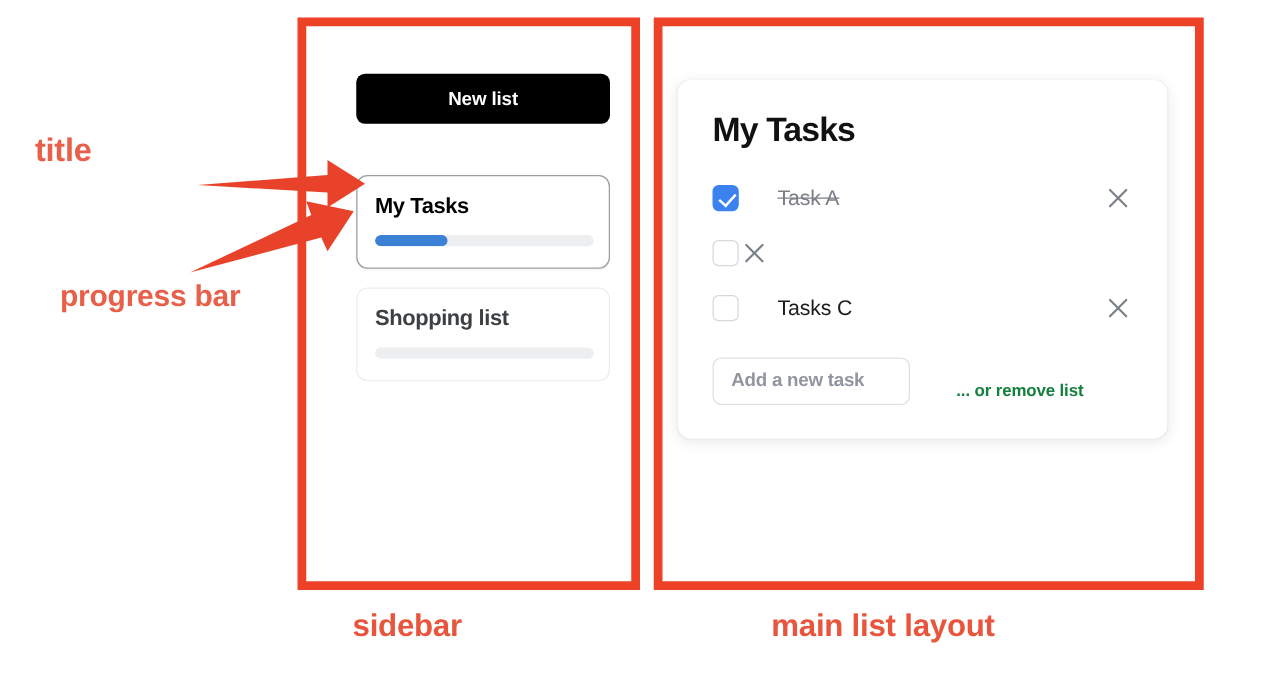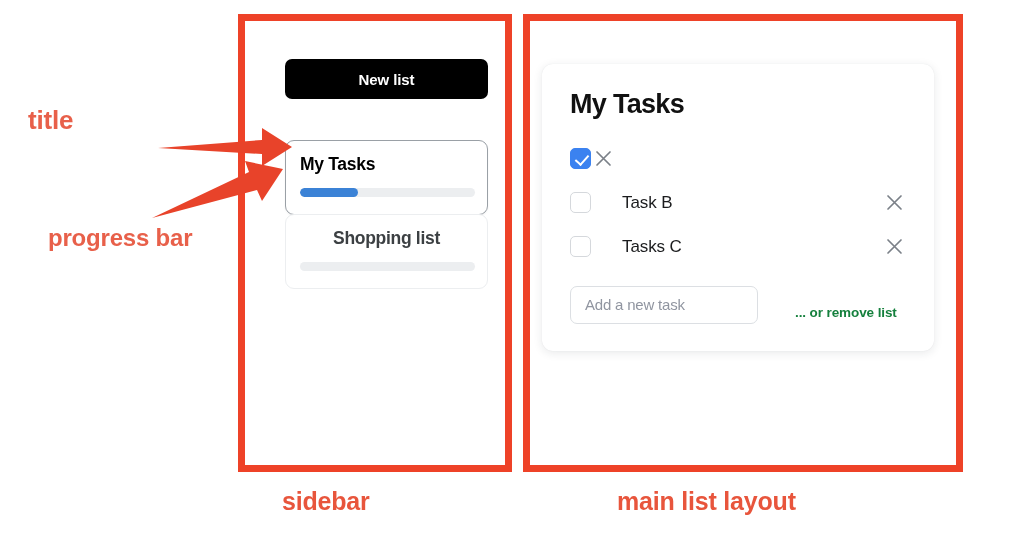--- a/index.html
+++ b/index.html
@@ -84,23 +84,22 @@
     border-radius: 9px;
     padding: 14px 14px 0 14px;
     cursor: pointer;
   }
   #list-card-0 {
     top: 118px;
     border: 1.5px solid #9aa0a6;
     box-shadow: 0 1px 2px rgba(0,0,0,0.06);
   }
   #list-card-1 {
-    top: 192px;
+    top: 208px;
     border: 1.5px solid #eceef0;
-    text-align: center;
   }
   .list-card-title {
     font-size: 17.5px;
     font-weight: bold;
     letter-spacing: -0.3px;
     line-height: 1.1;
   }
   #list-card-0 .list-card-title { color: #000000; }
   #list-card-1 .list-card-title { color: #3c4043; }
 
@@ -199,27 +198,27 @@
     align-items: center;
     justify-content: center;
   }
 
   #task-actions {
     display: flex;
     align-items: center;
     margin-top: 17px;
   }
   #add-task-input {
-    width: 188px;
+    width: 158px;
     height: 38px;
     border: 1.3px solid #dcdfe3;
     border-radius: 7px;
     background: #ffffff;
     font-size: 15px;
-    font-weight: normal;
+    font-weight: bold;
     font-family: "Liberation Sans", sans-serif;
     color: #9095a0;
     padding: 0 14px;
     letter-spacing: -0.2px;
     outline: none;
   }
   #add-task-input::placeholder { color: #9095a0; opacity: 1; }
   #remove-list-link {
     margin-left: 37px;
     font-size: 13.5px;
@@ -255,30 +254,30 @@
 
   </div>
 
   <div id="main-panel">
     <div id="task-card">
 
       <div id="task-card-title">My Tasks</div>
 
       <div class="task-row">
         <div class="task-checkbox checked"></div>
+        <div class="task-label done">Task A</div>
         <div class="task-remove">
           <svg width="17" height="17" viewBox="0 0 17 17" aria-hidden="true">
             <path d="M2 2 L15 15 M15 2 L2 15" stroke="currentColor" stroke-width="1.7" stroke-linecap="round" fill="none"></path>
           </svg>
         </div>
       </div>
 
       <div class="task-row">
         <div class="task-checkbox"></div>
-        <div class="task-label">Task B</div>
         <div class="task-remove">
           <svg width="17" height="17" viewBox="0 0 17 17" aria-hidden="true">
             <path d="M2 2 L15 15 M15 2 L2 15" stroke="currentColor" stroke-width="1.7" stroke-linecap="round" fill="none"></path>
           </svg>
         </div>
       </div>
 
       <div class="task-row">
         <div class="task-checkbox"></div>
         <div class="task-label">Tasks C</div>

